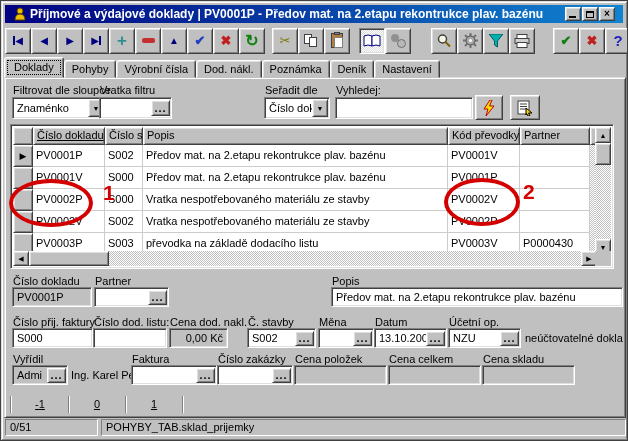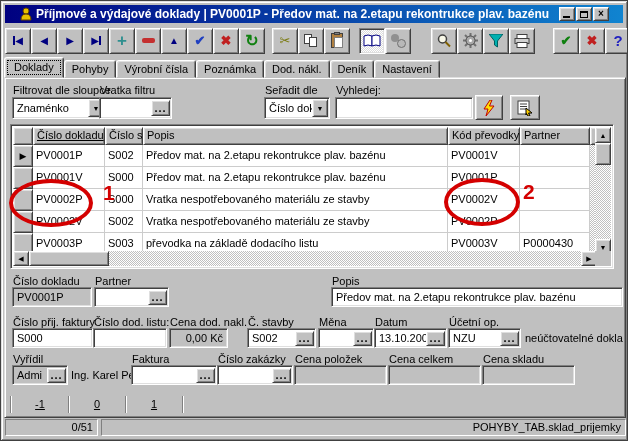--- a/index.html
+++ b/index.html
@@ -14,21 +14,21 @@
   .raised { background:#c0c0c0; border:1px solid; border-color:#fff #404040 #404040 #fff;
             box-shadow: inset 1px 1px 0 #dfdfdf, inset -1px -1px 0 #808080; }
   .dither { background-color:#c0c0c0;
             background-image: linear-gradient(45deg,#fff 25%,transparent 25%,transparent 75%,#fff 75%),
                               linear-gradient(45deg,#fff 25%,transparent 25%,transparent 75%,#fff 75%);
             background-size:2px 2px; background-position:0 0,1px 1px; }
 
   
   .titlebar { position:absolute; left:4px; top:4px; right:4px; height:18px;
               background:linear-gradient(90deg,#000080,#1084d0);
-              display:flex; align-items:center; padding:0 14px; }
+              display:flex; align-items:center; padding:0 8px; }
   .title-text { color:#fff; font-weight:bold; font-size:12px; white-space:nowrap; overflow:hidden; flex:1; }
   .app-icon { width:14px; height:14px; margin-right:3px; flex:none; }
   .cap-btn { width:16px; height:14px; margin-left:1px; flex:none; display:flex; align-items:center; justify-content:center;
              font-size:10px; font-weight:bold; line-height:1; position:relative; }
   .min-glyph { position:absolute; left:3px; bottom:2px; width:7px; height:2px; background:#000; }
   .max-glyph { width:8px; height:7px; border:1px solid #000; border-top-width:2px; }
 
   
   .toolbar { position:absolute; left:4px; top:25px; right:4px; height:29px; display:flex; align-items:center; }
   .tbtn { width:26px; height:26px; flex:none; display:flex; align-items:center; justify-content:center; position:relative; }
@@ -117,21 +117,21 @@
   .ellipse { position:absolute; border:4px solid #d40000; border-radius:50%; z-index:8; }
   .ann-num { position:absolute; color:#d40000; font-size:21px; font-weight:bold; z-index:8; }
 
   
   .pager { position:absolute; left:5px; top:318px; height:17px; display:flex; }
   .pagerbtn { width:57px; height:17px; text-align:center; line-height:16px; text-decoration:underline;
               border-right:1px solid #808080; box-shadow:1px 0 0 #fff; }
   .pagersep { width:1px; height:17px; background:#808080; box-shadow:1px 0 0 #fff; margin-right:1px; }
 
   
-  .statusbar { position:absolute; left:3px; right:3px; bottom:3px; height:19px;text-align:right; }
+  .statusbar { position:absolute; left:3px; right:3px; bottom:3px; height:19px; }
   .spanel { position:absolute; top:1px; height:17px; border:1px solid; border-color:#808080 #fff #fff #808080;
             padding:0 4px; line-height:15px; white-space:nowrap; overflow:hidden; background:#c0c0c0; }
 </style>
 </head>
 <body>
 
 <div class="win">
 
   <div class="titlebar">
     <svg class="app-icon" viewBox="0 0 14 14">
@@ -248,22 +248,22 @@
       </div>
     <div class="tbtn raised">
         <span class="help-q">?</span>
       </div>
   </div>
 
   <div class="tabstrip">
     <div class="tab active"><span>Doklady</span></div>
     <div class="tab"><span>Pohyby</span></div>
     <div class="tab"><span>Výrobní čísla</span></div>
+    <div class="tab"><span>Dod. nákl.</span></div>
     <div class="tab"><span>Poznámka</span></div>
-    <div class="tab"><span>Dod. nákl.</span></div>
     <div class="tab"><span>Deník</span></div>
     <div class="tab"><span>Nastavení</span></div>
   </div>
 
   <div class="tabpage">
 
     <div class="lbl" style="left:8px; top:6px;">Filtrovat dle sloupce</div>
     <div class="field" style="left:7px; top:19px; width:94px;">
       <span class="val">Znaménko</span>
       <span class="dd-btn raised">

